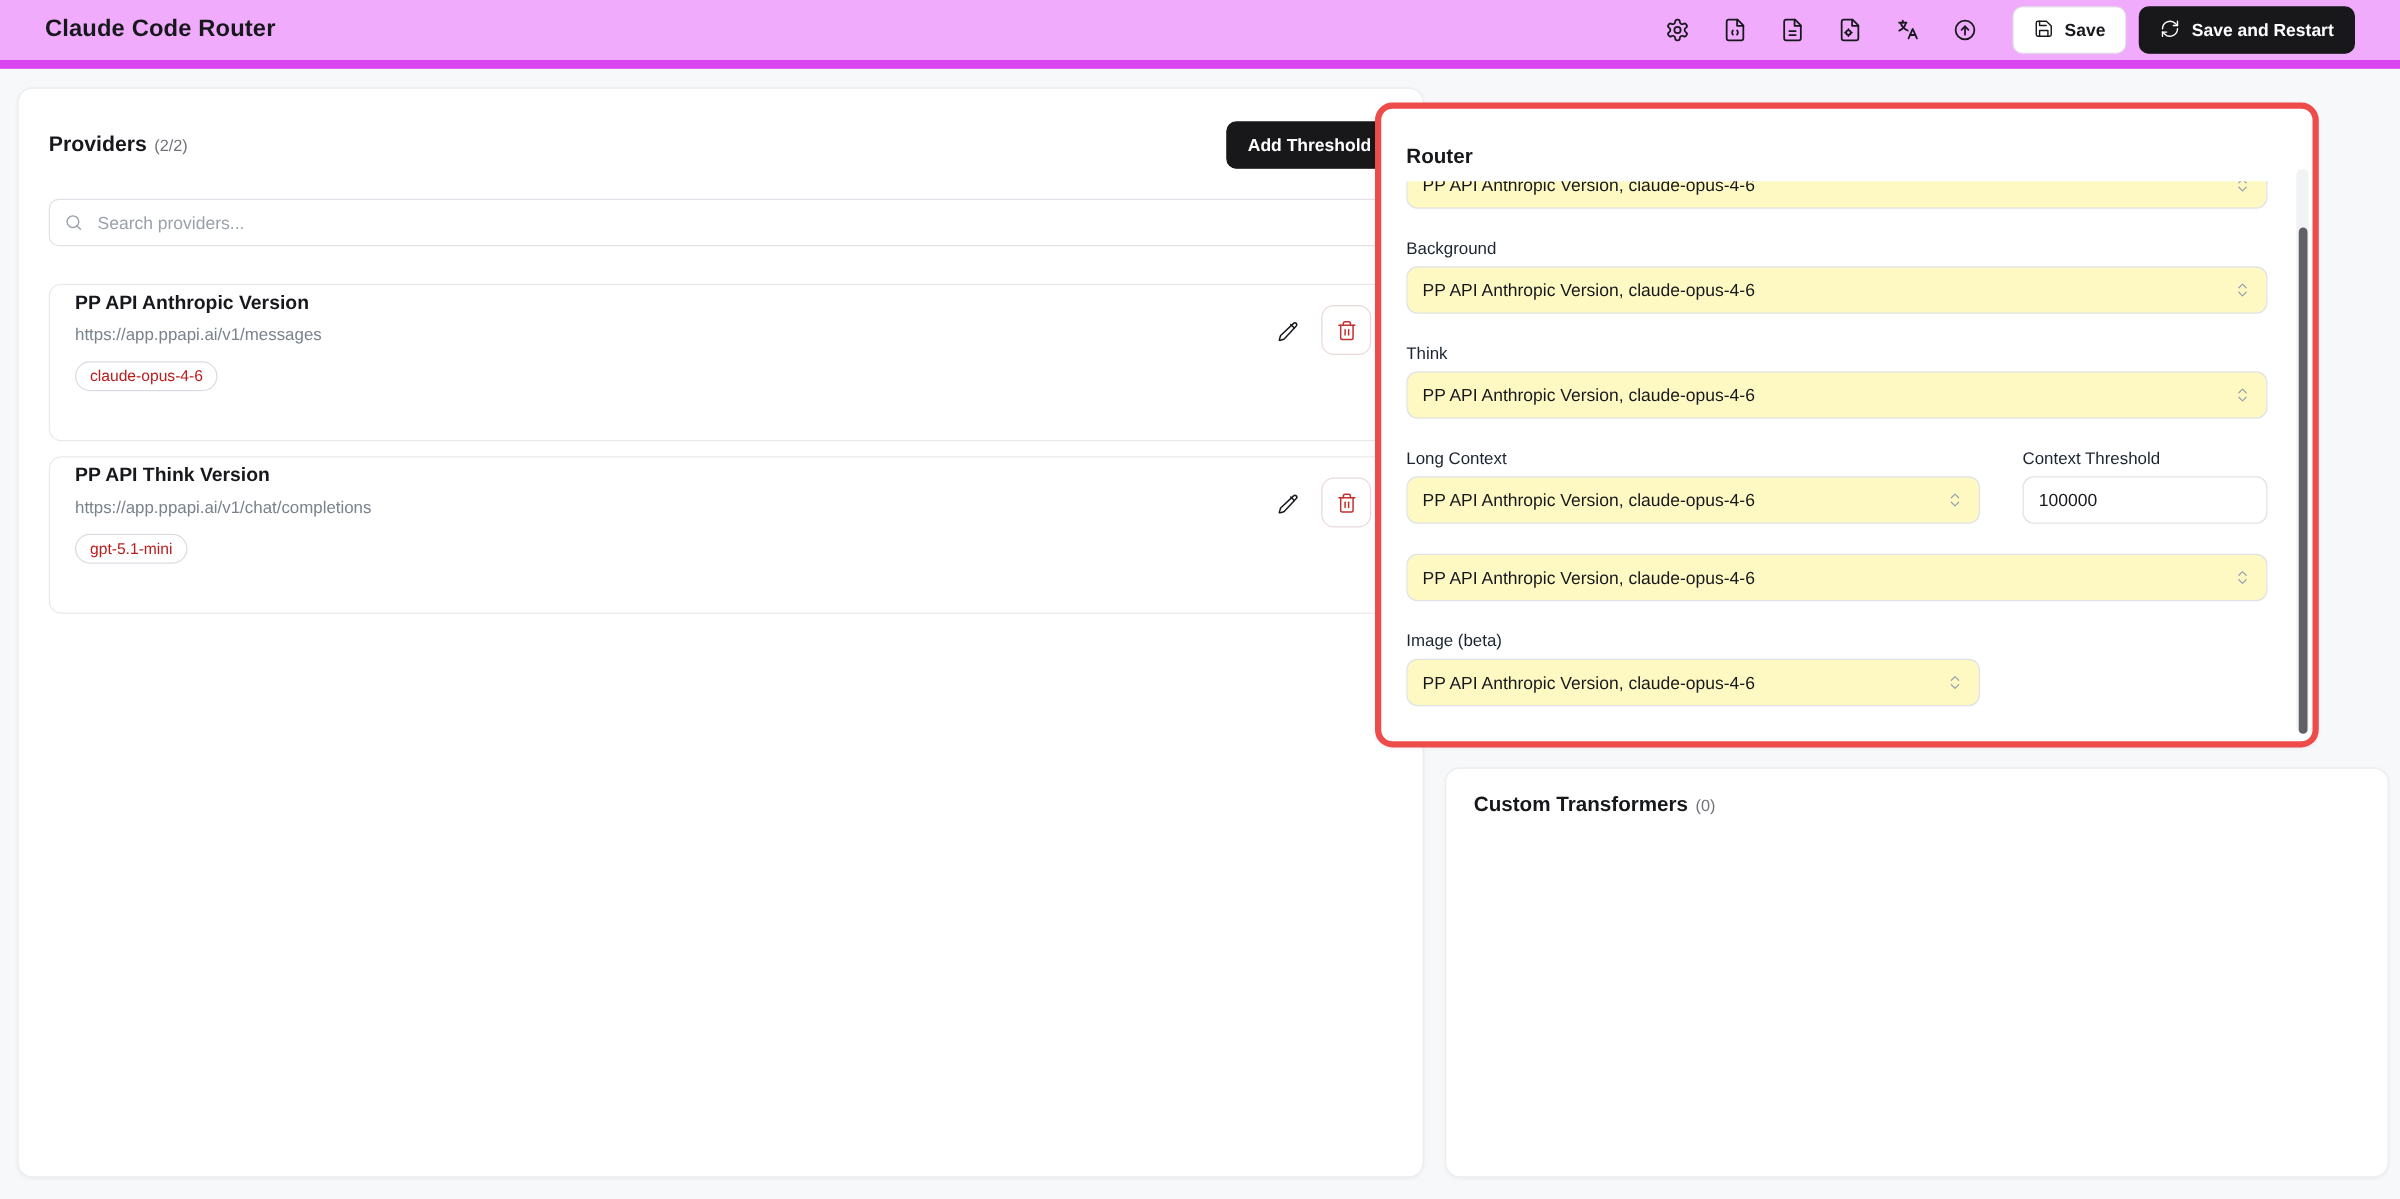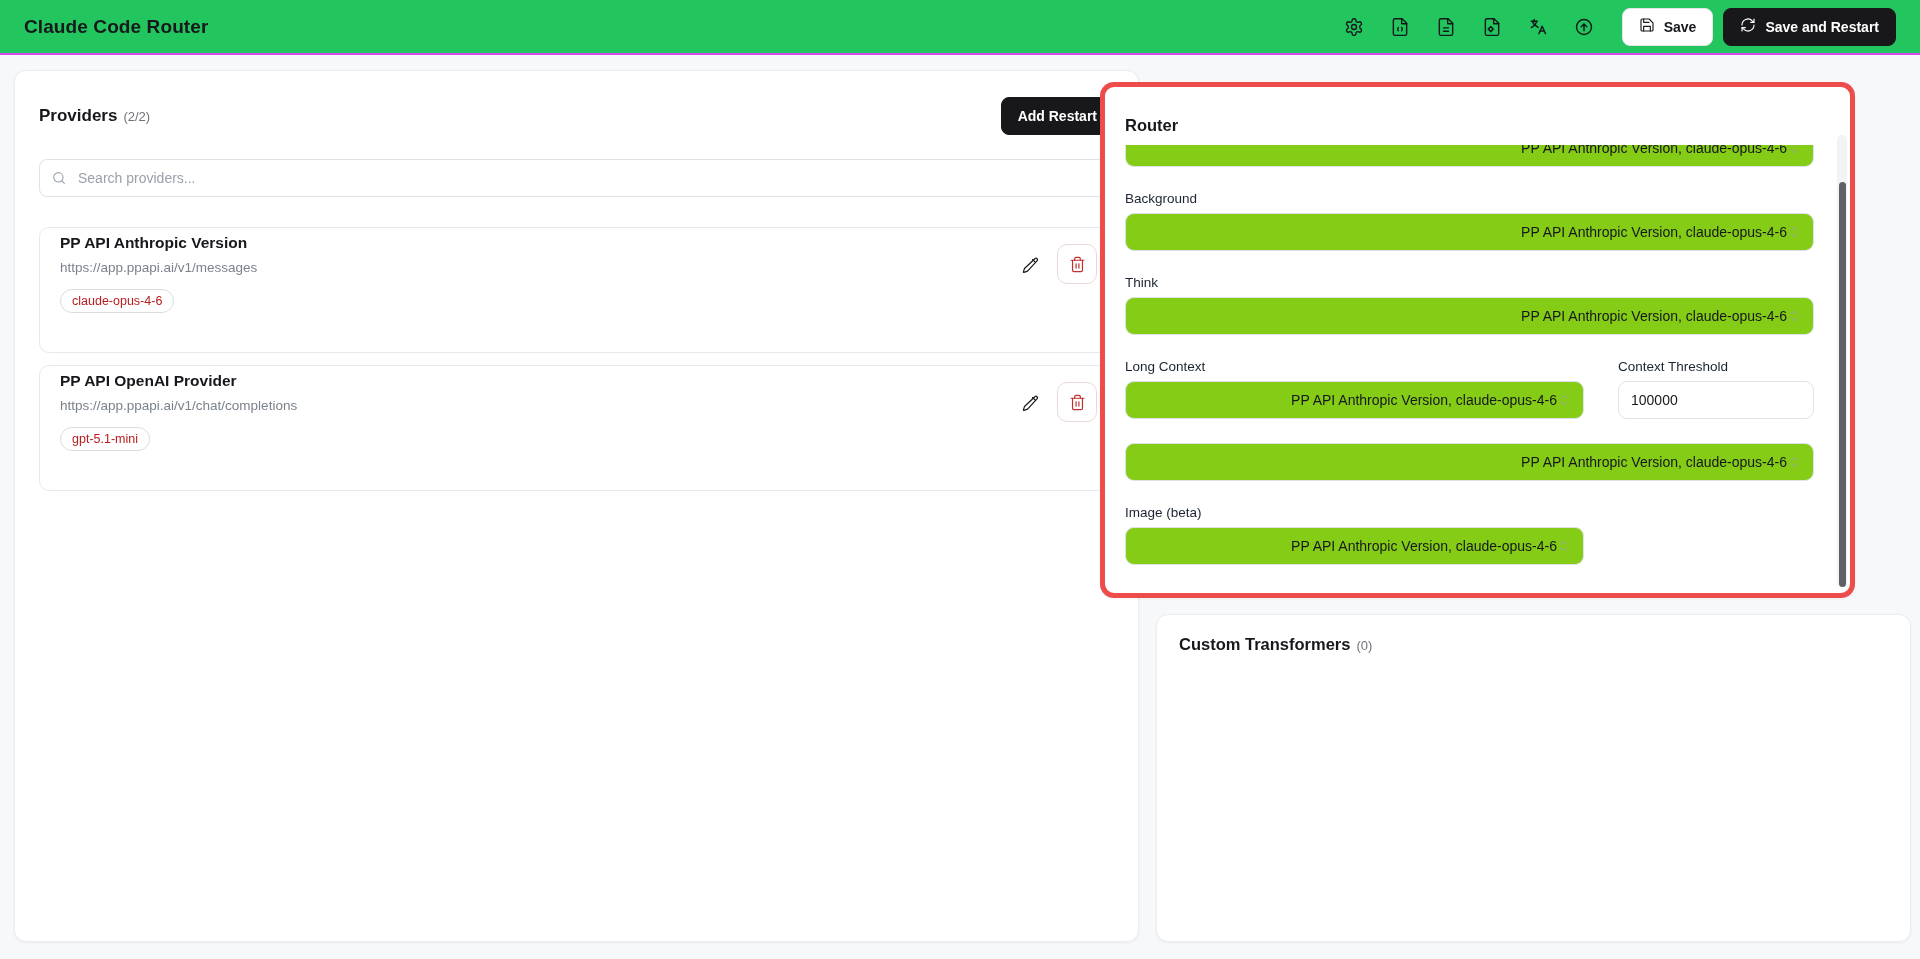--- a/index.html
+++ b/index.html
@@ -1,22 +1,22 @@
 <!DOCTYPE html>
 <html><head>
 <meta charset="utf-8">
 <style>
   * { margin:0; padding:0; box-sizing:border-box; }
   html,body { width:1920px; height:959px; overflow:hidden;
     font-family:"Liberation Sans", sans-serif; background:#f7f8fa; color:#17181c; }
 
   
   .app-header { position:absolute; top:0; left:0; width:1920px; height:55px;
-    background:#22c55e; border-bottom:2px solid #d946ef;
-    display:flex; align-items:center; padding:0 24px; }
+    background:#f0abfc; border-bottom:7px solid #d946ef;
+    display:flex; align-items:center; padding:0 36px; }
   .app-title { font-size:19px; font-weight:700; letter-spacing:.1px; }
   .toolbar { margin-left:auto; display:flex; align-items:center; gap:10px; }
   .iconbtn { width:36px; height:36px; display:grid; place-items:center;
     background:transparent; border:none; border-radius:8px; cursor:pointer; color:#17181c; }
   .iconbtn svg { width:20px; height:20px; }
   svg.stroke { fill:none; stroke:currentColor; stroke-width:1.7;
     stroke-linecap:round; stroke-linejoin:round; }
   .btn { display:flex; align-items:center; gap:9px; height:38px; border-radius:8px;
     font-family:"Liberation Sans", sans-serif; font-size:14px; font-weight:600;
     padding:0 16px; cursor:pointer; }
@@ -55,22 +55,22 @@
   .delete-btn svg { width:17px; height:17px; }
 
   
   .router-panel { left:1100px; top:82px; width:755px; height:516px;
     background:#ffffff; border:5px solid #ee4b4b; border-radius:14px;
     padding:16px 20px; overflow:hidden; }
   .router-title { margin-top:13px; font-size:16.5px; font-weight:700; }
   .router-viewport { margin-top:10px; height:450px; overflow:hidden; padding-right:16px; }
   .router-content { margin-top:-16px; }
   .field-label { font-size:13.5px; font-weight:500; color:#1b2430; margin-bottom:7px; }
-  .selectbox { height:38px; border:1px solid #dfe3e7; border-radius:9px; background:#84cc16;
-    display:flex; align-items:center; justify-content:flex-end;
+  .selectbox { height:38px; border:1px solid #dfe3e7; border-radius:9px; background:#fef9c3;
+    display:flex; align-items:center; justify-content:space-between;
     padding:0 12px; font-size:14px; color:#17181c; cursor:pointer; }
   .selectbox svg { width:14px; height:14px; color:#9aa1ab; flex:none; }
   .textbox { width:100%; height:38px; border:1px solid #dfe3e7; border-radius:9px;
     padding:0 12px; font-size:14px; font-family:"Liberation Sans", sans-serif;
     color:#17181c; outline:none; }
   .frow { margin-top:24px; }
   .two-col { display:grid; grid-template-columns:1fr 196px; column-gap:34px; }
   .router-scrollbar { position:absolute; top:48px; right:3px; width:10px; height:452px;
     background:#f2f3f5; border-radius:6px; }
   .router-thumb { position:absolute; top:47px; left:1.5px; width:7px; height:405px;
@@ -156,21 +156,21 @@
     </button>
   </div>
 </header>
 
 <section class="panel providers-panel">
   <div class="panel-head">
     <div>
       <span class="panel-title">Providers</span><span class="panel-count">(2/2)</span>
     </div>
     <button class="btn btn-dark">
-      <span>Add Restart</span>
+      <span>Add Threshold</span>
     </button>
   </div>
 
   <div class="search-wrap">
     <svg class="stroke" viewBox="0 0 24 24">
         <circle cx="11" cy="11" r="7"></circle>
         <path d="m20 20-4.2-4.2"></path>
       </svg>
     <input class="search-input" type="text" placeholder="Search providers..." style="">
   </div>
@@ -194,21 +194,21 @@
               <path d="M19 6v14a2 2 0 0 1-2 2H7a2 2 0 0 1-2-2V6"></path>
               <path d="M8 6V4a2 2 0 0 1 2-2h4a2 2 0 0 1 2 2v2"></path>
               <path d="M10 11v6"></path>
               <path d="M14 11v6"></path>
             </svg>
         </button>
       </div>
     </div>
 
     <div class="provider-card">
-      <div class="provider-name">PP API OpenAI Provider</div>
+      <div class="provider-name">PP API Think Version</div>
       <div class="provider-url">https://app.ppapi.ai/v1/chat/completions</div>
       <span class="model-badge">gpt-5.1-mini</span>
       <div class="card-actions">
         <button class="edit-btn">
           <svg class="stroke" viewBox="0 0 24 24">
               <path d="M21.17 6.81a2.12 2.12 0 0 0-3-3L3.84 17.25a2 2 0 0 0-.5.83l-1.32 4.35a.5.5 0 0 0 .62.62l4.35-1.32a2 2 0 0 0 .83-.5z"></path>
               <path d="m15 5 4 4"></path>
             </svg>
         </button>
         <button class="delete-btn">

